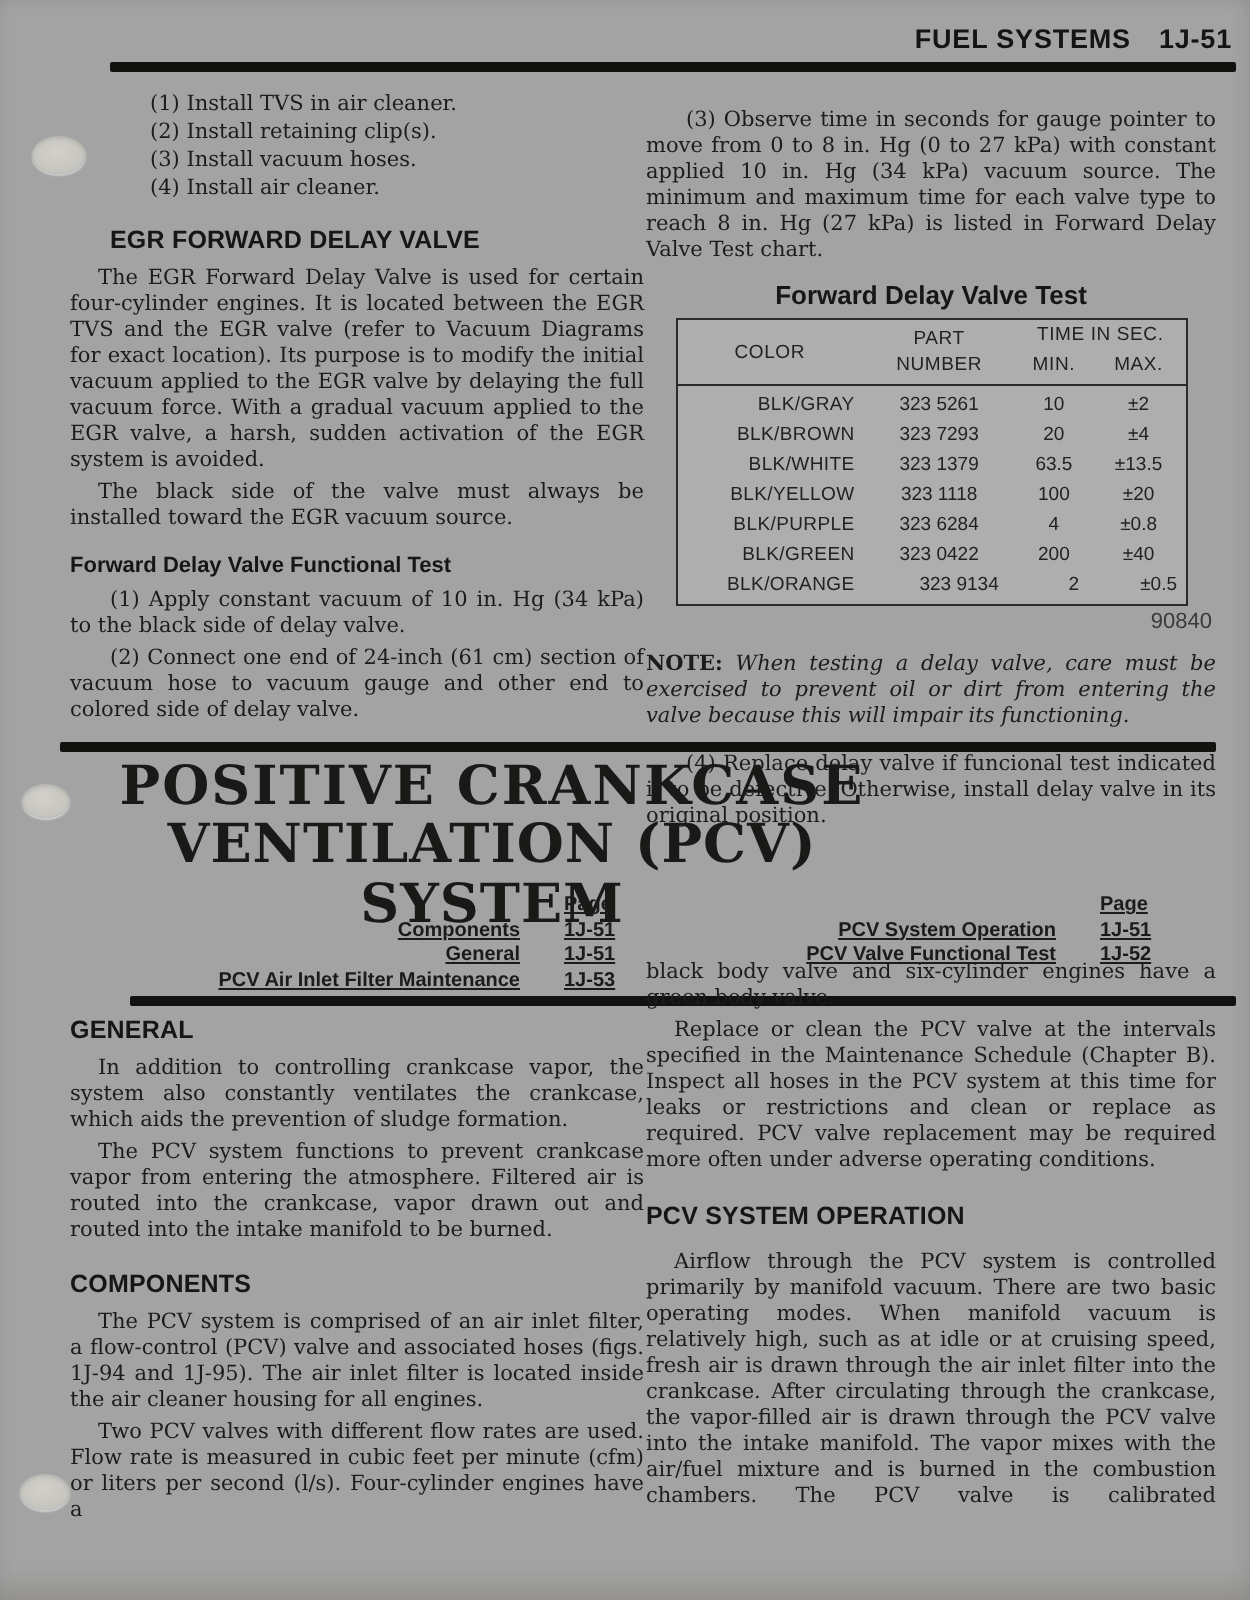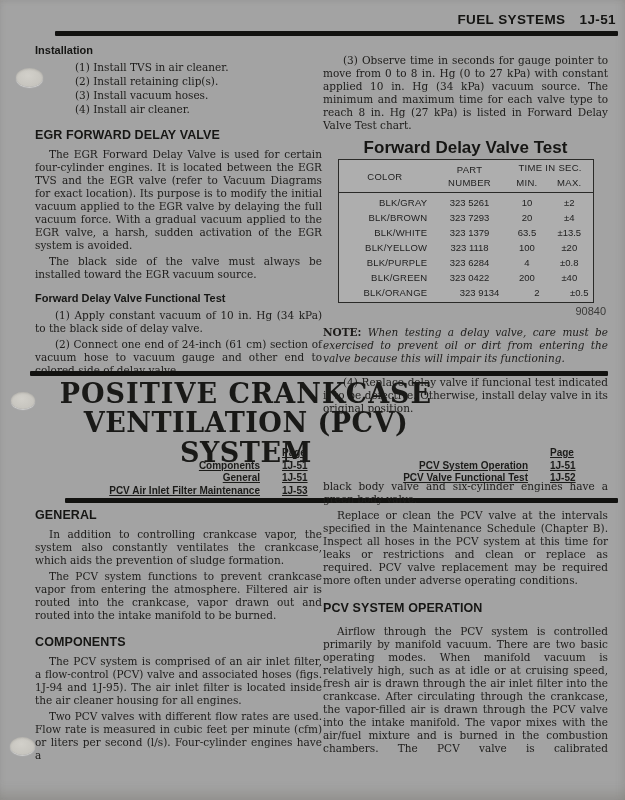--- a/index.html
+++ b/index.html
@@ -54,21 +54,21 @@
   }
   .para{margin:0 0 3px;text-align:justify;text-indent:14px;}
   .step{margin:0 0 3px;text-align:justify;text-indent:20px;}
   .no-indent{text-indent:0;}
   .fill-last{text-align-last:justify;}
   .install-list{list-style:none;margin:2px 0 0;padding:0 0 0 40px;}
   .install-list li{margin:0 0 1px;}
 
   
   .tbl-title{
-    font-family:"Liberation Sans", sans-serif;font-weight:bold;font-size:17px;
+    font-family:"Liberation Sans", sans-serif;font-weight:bold;font-size:13px;
     text-align:center;margin:9px 0 5px;color:#161614;
   }
   table.valve{
     border-collapse:collapse;margin:0 auto;width:256px;
     font-family:"Liberation Sans", sans-serif;font-size:9.5px;color:#222;
     background:rgba(255,255,255,.12);
   }
   table.valve th, table.valve td{border:0;padding:1px 4px;}
   table.valve{border:1.5px solid #2a2a28;}
   table.valve th{font-weight:normal;letter-spacing:.3px;text-align:center;}
@@ -121,28 +121,27 @@
   <div class="hole" id="hole-1"></div>
   <div class="hole" id="hole-2"></div>
   <div class="hole" id="hole-3"></div>
 
   <div id="page-header">
     <span>FUEL SYSTEMS</span><span class="pgno">1J-51</span>
   </div>
   <div class="rule" id="header-rule"></div>
 
   <div class="col" id="col-top-left">
-    <div class="h-minor" style="margin-top:0;">Installation</div>
     <ul class="install-list">
       <li>(1) Install TVS in air cleaner.</li>
       <li>(2) Install retaining clip(s).</li>
       <li>(3) Install vacuum hoses.</li>
       <li>(4) Install air cleaner.</li>
     </ul>
-    <div class="h-major" style="margin-top:13px;">EGR FORWARD DELAY VALVE</div>
+    <div class="h-major" style="margin-top:13px;margin-left:20px;">EGR FORWARD DELAY VALVE</div>
     <p class="para">The EGR Forward Delay Valve is used for certain four-cylinder engines. It is located between the EGR TVS and the EGR valve (refer to Vacuum Diagrams for exact location). Its purpose is to modify the initial vacuum applied to the EGR valve by delaying the full vacuum force. With a gradual vacuum applied to the EGR valve, a harsh, sudden activation of the EGR system is avoided.</p>
     <p class="para">The black side of the valve must always be installed toward the EGR vacuum source.</p>
     <div class="h-minor" style="margin-top:11px;">Forward Delay Valve Functional Test</div>
     <p class="step">(1) Apply constant vacuum of 10 in. Hg (34 kPa) to the black side of delay valve.</p>
     <p class="step">(2) Connect one end of 24-inch (61 cm) section of vacuum hose to vacuum gauge and other end to colored side of delay valve.</p>
   </div>
 
   <div class="col" id="col-top-right">
     <p class="step" style="margin-top:0;">(3) Observe time in seconds for gauge pointer to move from 0 to 8 in. Hg (0 to 27 kPa) with constant applied 10 in. Hg (34 kPa) vacuum source. The minimum and maximum time for each valve type to reach 8 in. Hg (27 kPa) is listed in Forward Delay Valve Test chart.</p>
 

